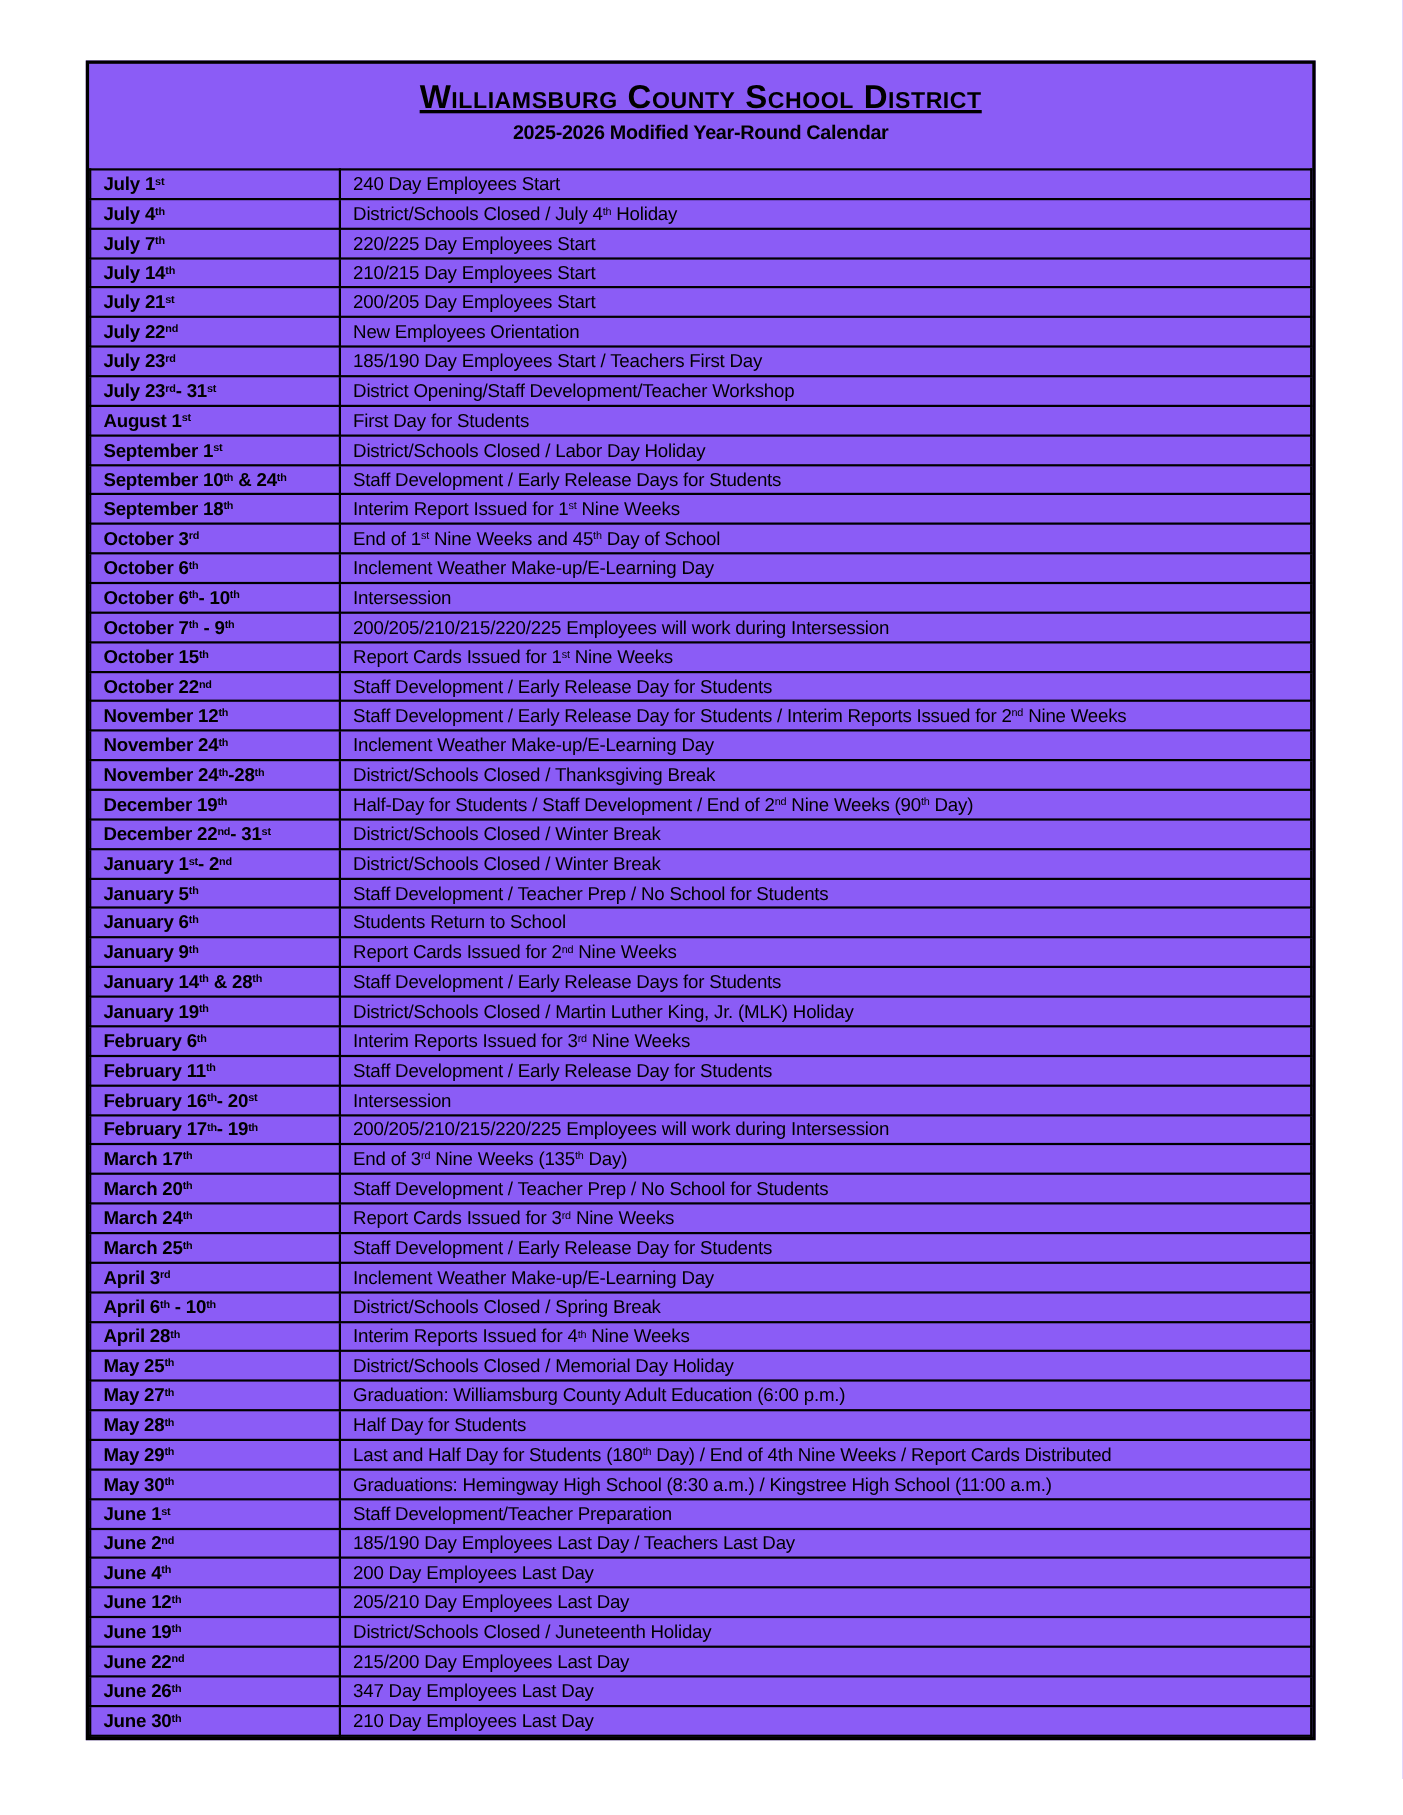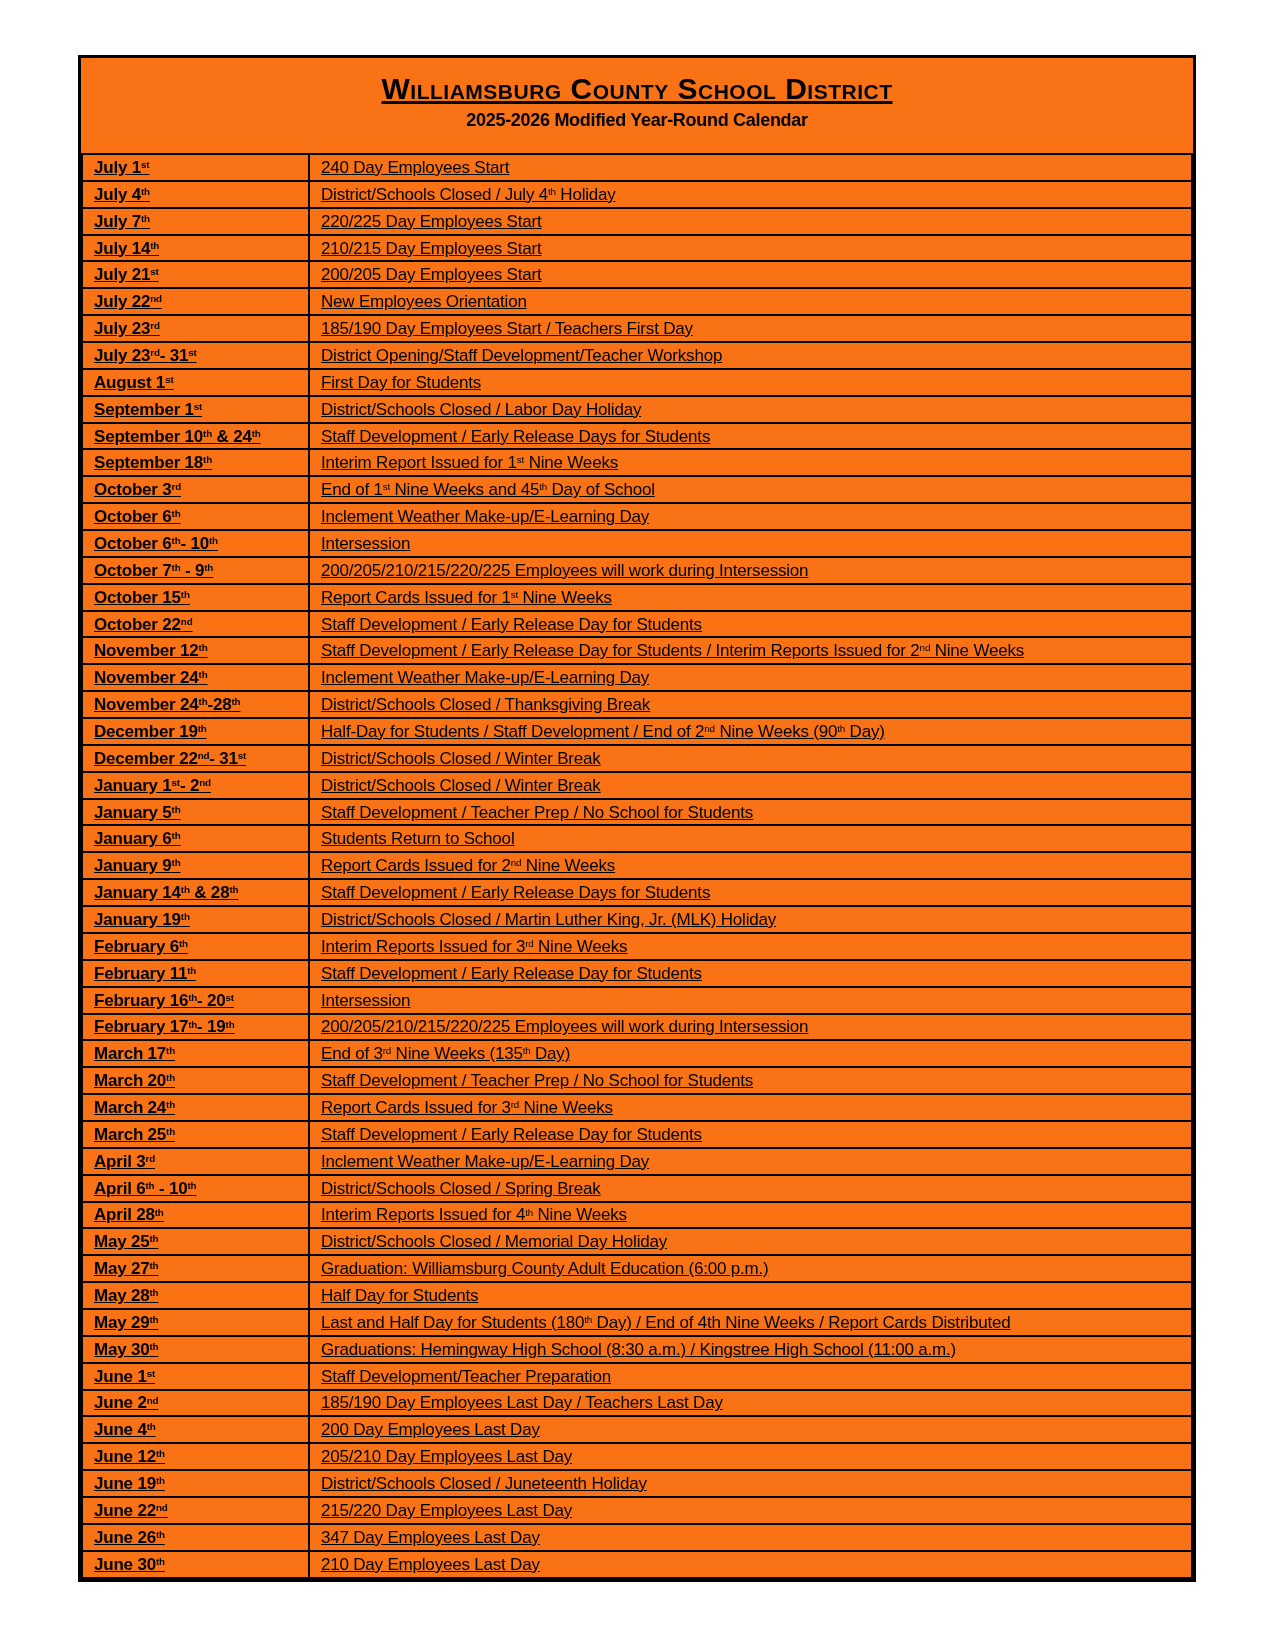--- a/index.html
+++ b/index.html
@@ -7,21 +7,21 @@
     width: 1275px; height: 1650px;
     background: #ffffff;
     font-family: "Liberation Sans", "DejaVu Sans", sans-serif;
     color: #000;
   }
   .doc {
     position: absolute;
     left: 78px; top: 55px;
     width: 1118px; height: 1527px;
     border: 3px solid #000;
-    background: #f97316;
+    background: #8b5cf6;
   }
   .title-block {
     height: 95px;
     text-align: center;
     padding-top: 14px;
   }
   .district-title {
     font-size: 30px;
     font-weight: bold;
     font-variant: small-caps;
@@ -34,21 +34,20 @@
     font-weight: bold;
     letter-spacing: -0.3px;
     margin-top: 3px;
   }
   table.cal {
     width: 100%;
     height: 1426px;
     border-collapse: collapse;
     table-layout: fixed;
     border-top: 2px solid #0f766e;
-    text-decoration: underline;
   }
   table.cal td {
     border: 2px solid #000;
     font-size: 17px;
     letter-spacing: -0.2px;
     vertical-align: middle;
     padding: 0 6px 0 11px;
     white-space: nowrap;
     overflow: hidden;
     line-height: 1;
@@ -323,21 +322,21 @@
     <td class="event-cell">205/210 Day Employees Last Day</td>
   </tr>
 
   <tr>
     <td class="date-cell">June 19<sup>th</sup></td>
     <td class="event-cell">District/Schools Closed / Juneteenth Holiday</td>
   </tr>
 
   <tr>
     <td class="date-cell">June 22<sup>nd</sup></td>
-    <td class="event-cell">215/220 Day Employees Last Day</td>
+    <td class="event-cell">215/200 Day Employees Last Day</td>
   </tr>
 
   <tr>
     <td class="date-cell">June 26<sup>th</sup></td>
     <td class="event-cell">347 Day Employees Last Day</td>
   </tr>
 
   <tr>
     <td class="date-cell">June 30<sup>th</sup></td>
     <td class="event-cell">210 Day Employees Last Day</td>

